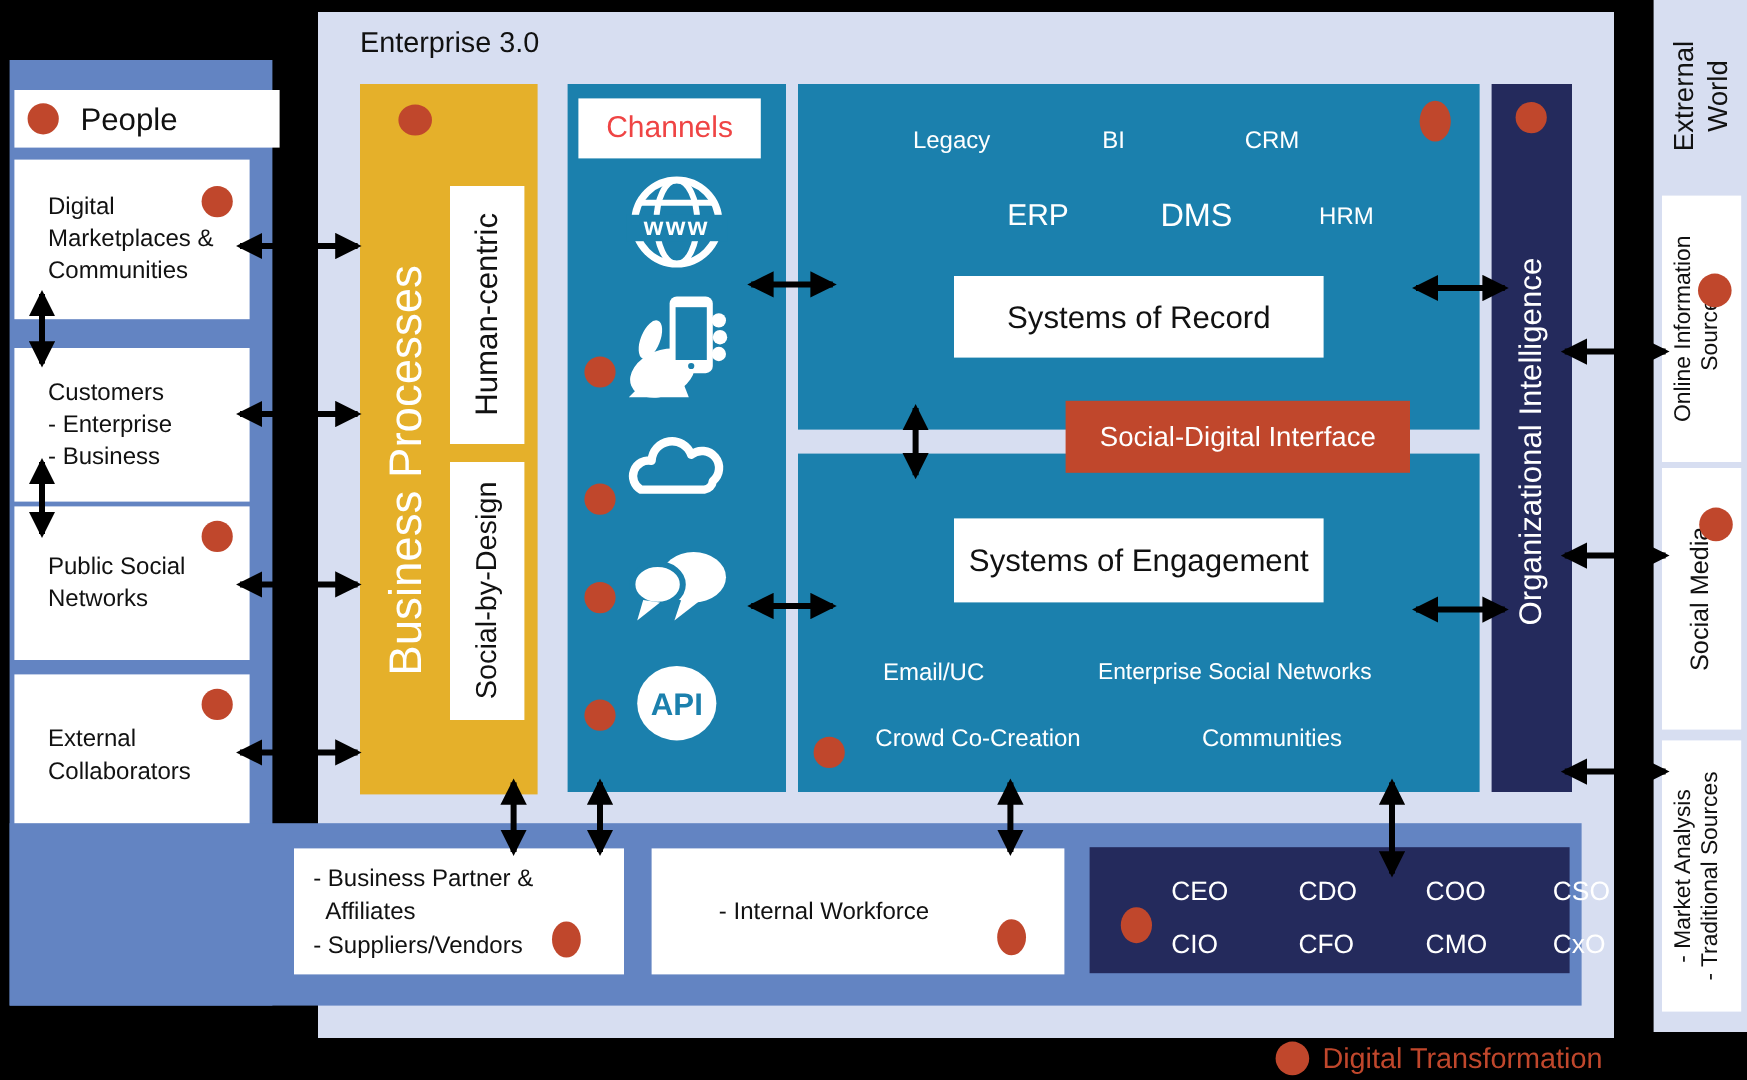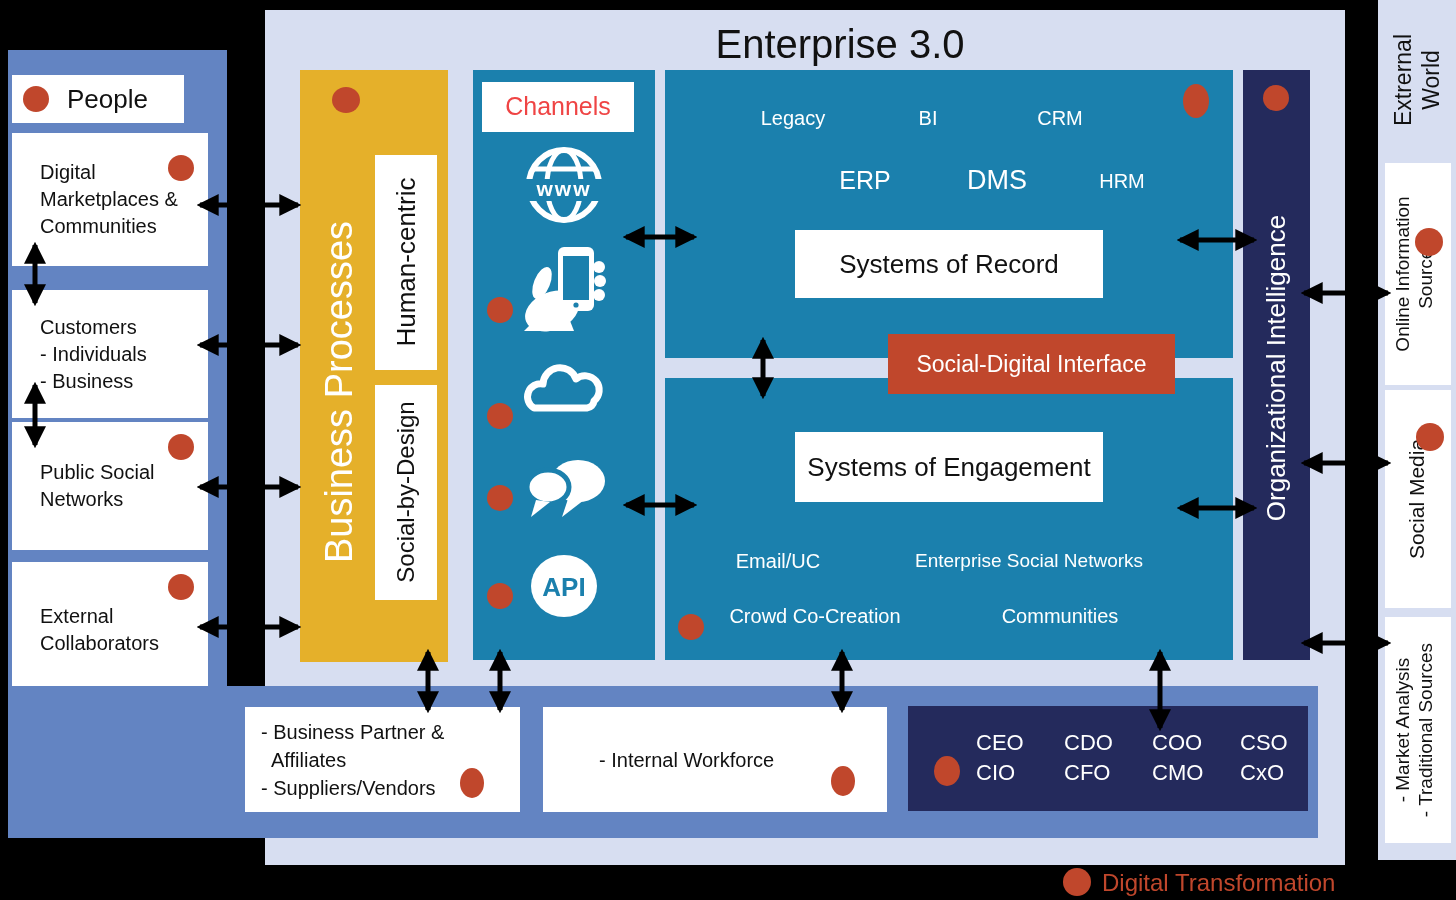--- a/index.html
+++ b/index.html
@@ -21,39 +21,39 @@
   .ctext{display:flex;flex-direction:column;justify-content:center;}
   svg{display:block;}
 </style>
 </head>
 <body>
 
 <div id="canvas">
 
   <div class="abs panel-lav" style="left:265px;top:10px;width:1080px;height:855px;"></div>
 
-  <div class="abs" style="left:300px;top:22px;width:1080px;text-align:center;font-size:40px;color:#111;">Enterprise 3.0</div>
+  <div class="abs" style="left:300px;top:22px;width:1080px;font-size:24px;color:#111;">Enterprise 3.0</div>
 
   <div class="abs panel-steel" style="left:8px;top:50px;width:219px;height:788px;"></div>
 
-  <div class="abs whitebox" style="left:12px;top:75px;width:172px;height:48px;">
+  <div class="abs whitebox" style="left:12px;top:75px;width:196px;height:48px;padding-left:25px;">
     <div class="dot abs" style="left:11px;top:11px;width:26px;height:26px;"></div>
     <div class="abs" style="left:55px;top:9px;font-size:26px;color:#111;">People</div>
   </div>
 
   <div class="abs whitebox ctext lines" style="left:12px;top:133px;width:196px;height:133px;padding-left:0;font-size:20px;line-height:27px;color:#111;">
     <div style="padding-left:28px">Digital</div>
     <div style="padding-left:28px">Marketplaces &amp;</div>
     <div style="padding-left:28px">Communities</div>
     <div class="dot abs" style="right:14px;top:22px;width:26px;height:26px;"></div>
   </div>
 
   <div class="abs whitebox ctext lines" style="left:12px;top:290px;width:196px;height:128px;font-size:20px;line-height:27px;color:#111;">
     <div style="padding-left:28px">Customers</div>
-    <div style="padding-left:28px">- Individuals</div>
+    <div style="padding-left:28px">- Enterprise</div>
     <div style="padding-left:28px">- Business</div>
   </div>
 
   <div class="abs whitebox ctext lines" style="left:12px;top:422px;width:196px;height:128px;font-size:20px;line-height:27px;color:#111;">
     <div style="padding-left:28px">Public Social</div>
     <div style="padding-left:28px">Networks</div>
     <div class="dot abs" style="right:14px;top:12px;width:26px;height:26px;"></div>
   </div>
 
   <div class="abs whitebox ctext lines" style="left:12px;top:562px;width:196px;height:135px;font-size:20px;line-height:27px;color:#111;">
@@ -200,21 +200,21 @@
     <div class="dot abs" style="right:36px;bottom:14px;width:24px;height:30px;"></div>
   </div>
 
   <div class="abs whitebox ctext lines" style="left:543px;top:707px;width:344px;height:105px;font-size:20px;line-height:32px;color:#111;justify-content:center;">
     <div style="padding-left:56px">- Internal Workforce</div>
     <div class="dot abs" style="right:32px;bottom:16px;width:24px;height:30px;"></div>
   </div>
 
   <div class="abs navy" style="left:908px;top:706px;width:400px;height:105px;">
     <div class="dot abs" style="left:26px;top:50px;width:26px;height:30px;"></div>
-    <div class="abs" style="left:68px;top:24px;display:grid;grid-template-columns:88px 88px 88px 80px;row-gap:4px;font-size:22px;color:#fff;">
+    <div class="abs" style="left:68px;top:24px;display:grid;grid-template-columns:88px 88px 88px 80px;row-gap:4px;font-size:22px;color:#fff;gap:18px;">
       <span>CEO</span>
       <span>CDO</span>
       <span>COO</span>
       <span>CSO</span>
       <span>CIO</span>
       <span>CFO</span>
       <span>CMO</span>
       <span>CxO</span>
     </div>
   </div>

